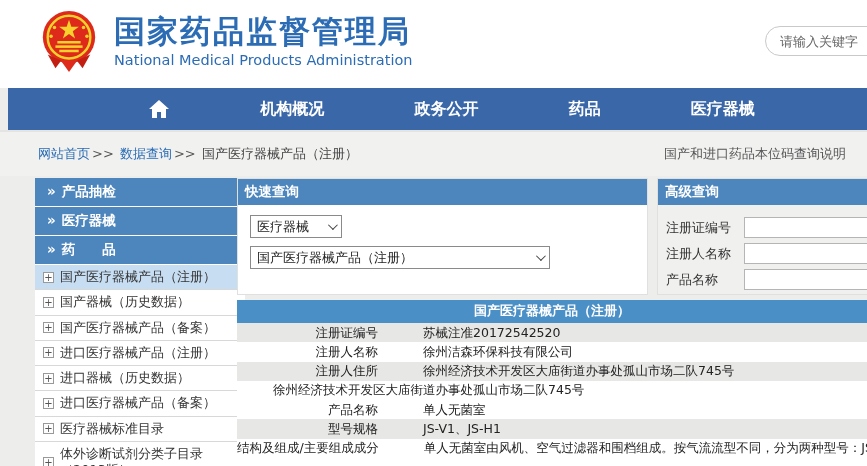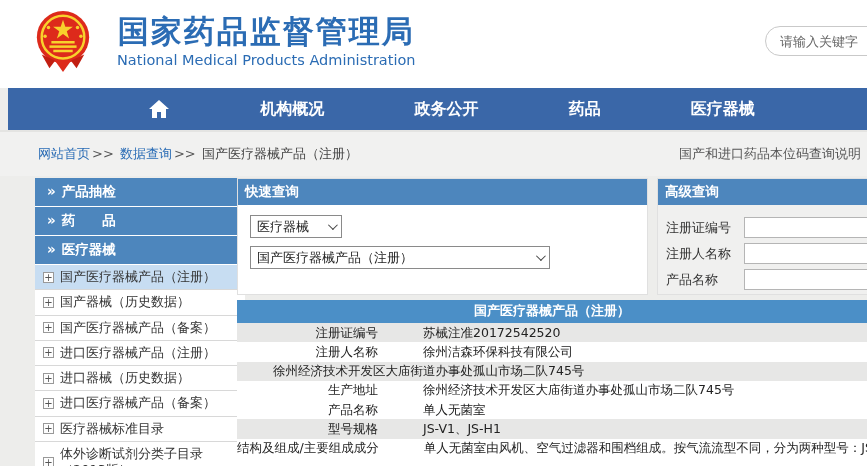--- a/index.html
+++ b/index.html
@@ -2,39 +2,39 @@
 <html><head>
 <meta charset="utf-8">
 <style>
   * { margin:0; padding:0; box-sizing:border-box; }
   html,body { width:867px; height:466px; overflow:hidden;
     font-family:"DejaVu Sans","Liberation Sans",sans-serif; background:#fff; }
   .page { position:relative; width:867px; height:466px; background:#ededeb; }
 
   
   .top-header { position:absolute; left:0; top:0; width:867px; height:88px; background:#fff; }
-  .brand { position:absolute; left:32px; top:8px; display:flex; align-items:center; gap:23px;text-align:center; }
+  .brand { position:absolute; left:38px; top:8px; display:flex; align-items:center; gap:14px; }
   .emblem { width:62px; height:66px; }
   .brand-text .cn { font-size:31px; font-weight:bold; color:#2b6cb4; letter-spacing:2px; line-height:1.15; }
   .brand-text .en { font-size:14.5px; color:#2b6cb4; margin-top:2px; }
   .site-search { position:absolute; right:-18px; top:26px; width:120px; height:30px;
     border:1px solid #c9c9c9; border-radius:16px; background:#fff; padding:0 14px;
     font-size:13px; color:#666; outline:none; }
   .site-search::placeholder { color:#666; }
 
   
   .nav { position:absolute; left:8px; top:88px; width:867px; height:42px; background:#3a67a8;
     display:flex; align-items:center; justify-content:space-evenly; padding:0 30px 0 50px; }
   .nav-item { color:#fff; font-size:16px; font-weight:bold; cursor:pointer; white-space:nowrap; }
   .home-icon svg { display:block; }
 
   
   .crumb-bar { position:absolute; left:0; top:130px; width:867px; height:46px; background:#f1f1f0;
     border-top:2px solid #e4e4e2; display:flex; align-items:center; justify-content:space-between;
-    padding:0 6px 0 38px; font-size:13px; color:#444; }
+    padding:0 21px 0 38px; font-size:13px; color:#444; }
   .crumb-left { white-space:nowrap; }
   .crumb-link { color:#2a6cb5; cursor:pointer; text-decoration:none; }
   .crumb-sep { color:#555; margin:0 2px; }
   .crumb-right { color:#555; white-space:nowrap; cursor:pointer; }
 
   
   .sidebar { position:absolute; left:35px; top:178px; width:210px; bottom:0; background:#fff; }
   .side-head { background:#4d86bd; color:#fff; font-size:13.5px; font-weight:bold;
     padding:5px 8px 5px 12px; border-bottom:1px solid #fff; cursor:pointer; }
   .side-head .arr { margin-right:6px; font-weight:bold; }
@@ -125,22 +125,22 @@
     <div class="crumb-left">
       <span class="crumb-link">网站首页</span><span class="crumb-sep">&gt;&gt;</span>
       <span class="crumb-link">数据查询</span><span class="crumb-sep">&gt;&gt;</span>
       <span>国产医疗器械产品（注册）</span>
     </div>
     <div class="crumb-right">国产和进口药品本位码查询说明</div>
   </div>
 
   <div class="sidebar">
     <div class="side-head"><span class="arr">»</span><span>产品抽检</span></div>
+    <div class="side-head"><span class="arr">»</span><span>医疗器械</span></div>
     <div class="side-head"><span class="arr">»</span><span>药　　品</span></div>
-    <div class="side-head"><span class="arr">»</span><span>医疗器械</span></div>
 
     <div class="side-item selected">
         <span class="plus-box">+</span>
         <span>国产医疗器械产品（注册）</span>
       </div>
     <div class="side-item">
         <span class="plus-box">+</span>
         <span>国产器械（历史数据）</span>
       </div>
     <div class="side-item">
@@ -211,24 +211,24 @@
 
     <div class="d-row gray">
       <div class="d-label">注册证编号</div>
       <div class="d-value">苏械注准20172542520</div>
     </div>
     <div class="d-row">
       <div class="d-label">注册人名称</div>
       <div class="d-value">徐州洁森环保科技有限公司</div>
     </div>
     <div class="d-row gray">
+      <div class="d-label">注册人住所</div>
       <div class="d-value">徐州经济技术开发区大庙街道办事处孤山市场二队745号</div>
     </div>
     <div class="d-row">
-      <div class="d-label">生产地址</div>
       <div class="d-value">徐州经济技术开发区大庙街道办事处孤山市场二队745号</div>
     </div>
     <div class="d-row">
       <div class="d-label">产品名称</div>
       <div class="d-value">单人无菌室</div>
     </div>
     <div class="d-row gray">
       <div class="d-label">型号规格</div>
       <div class="d-value">JS-V1、JS-H1</div>
     </div>

